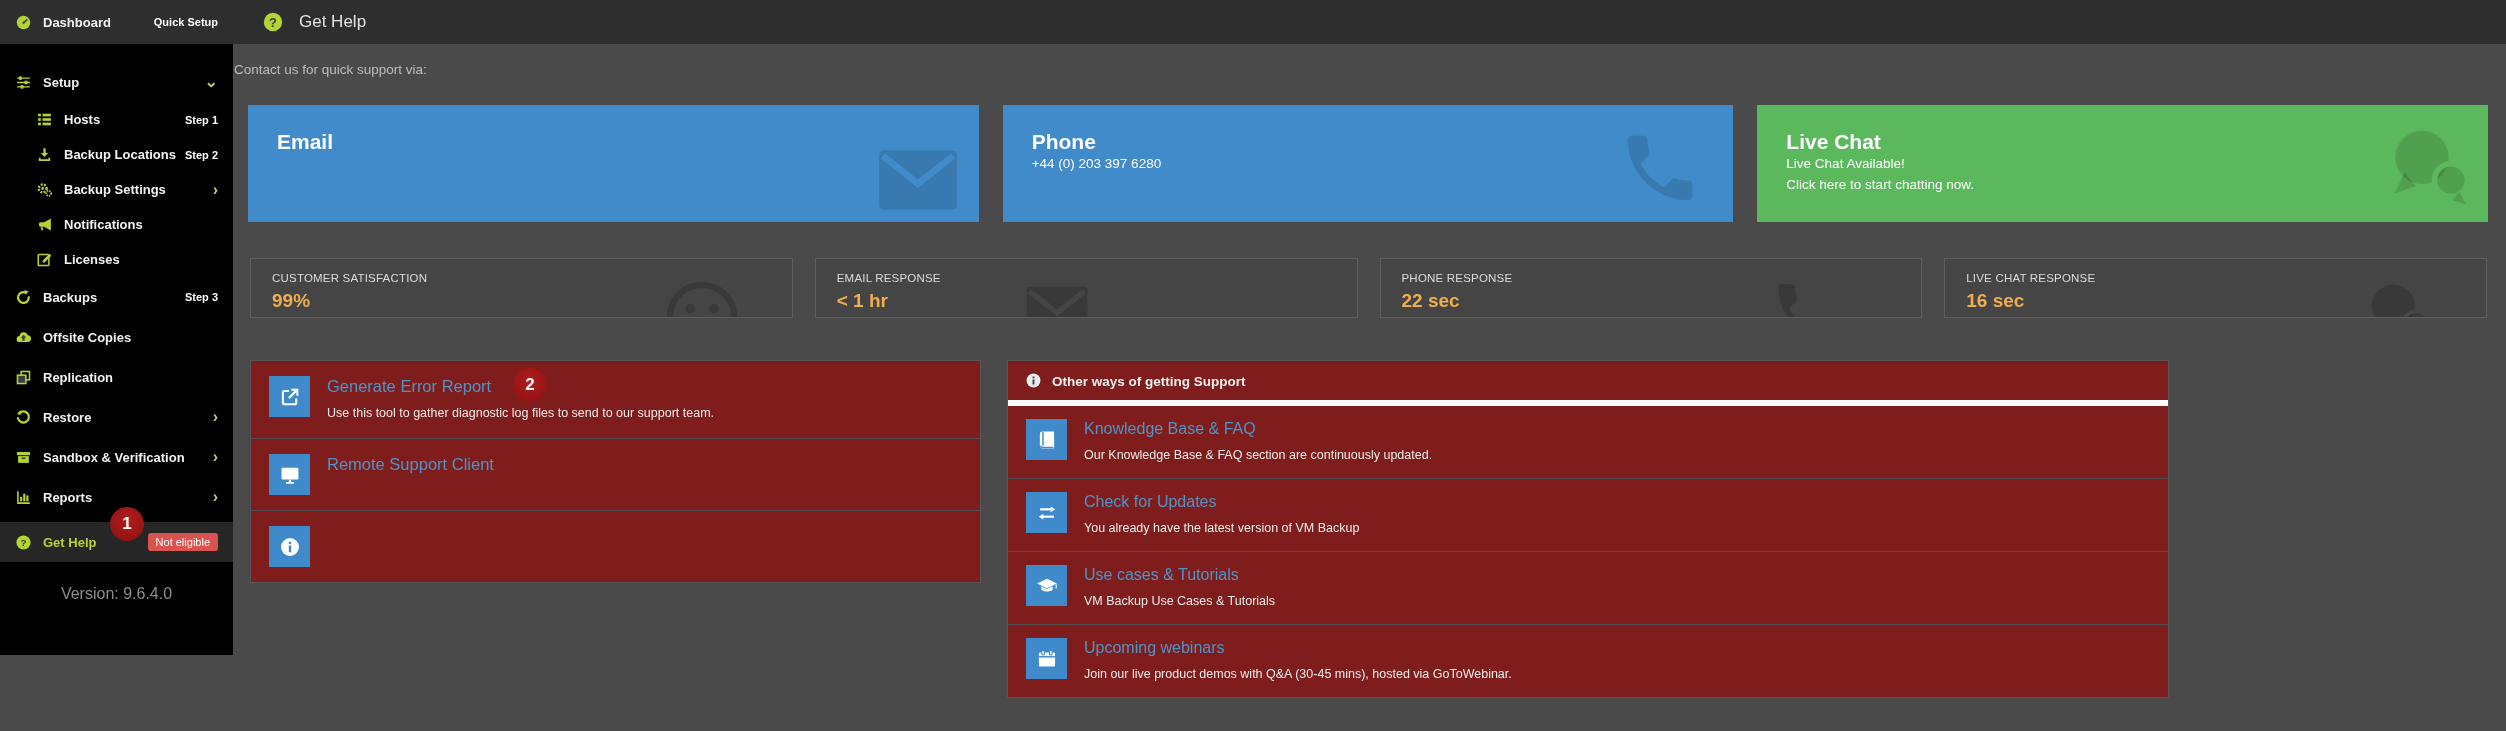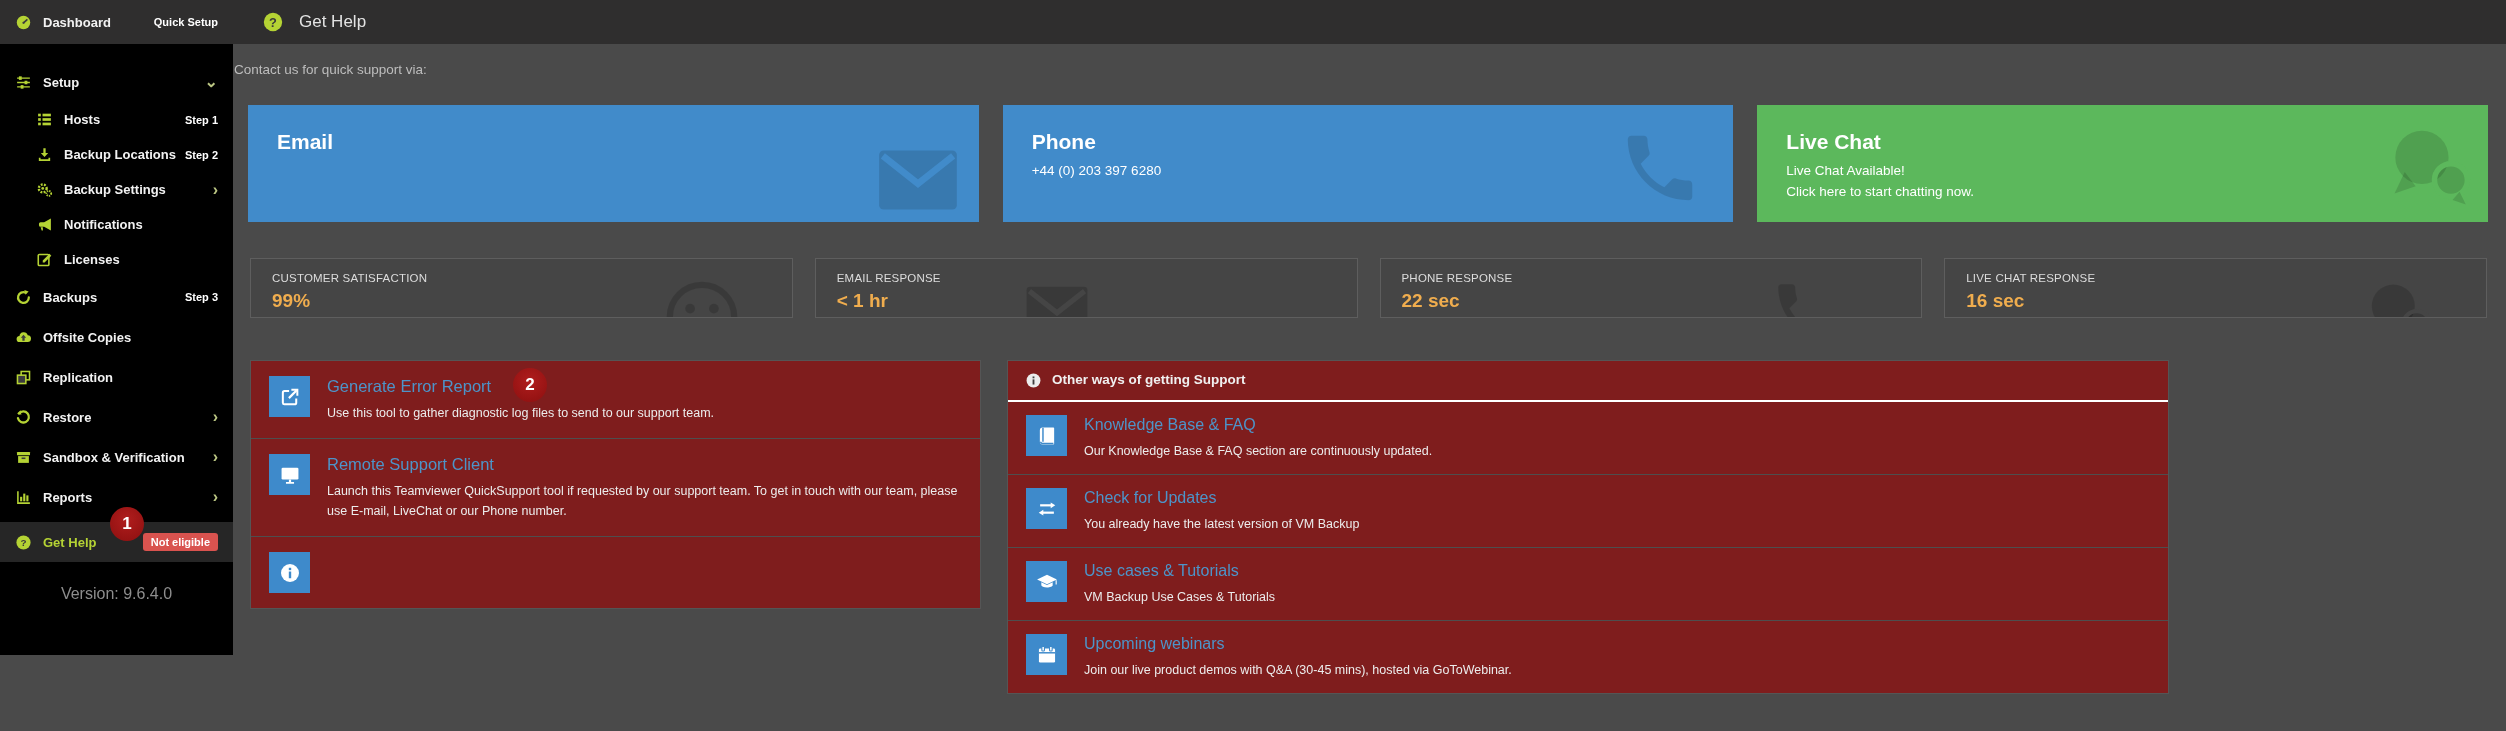--- a/index.html
+++ b/index.html
@@ -15,39 +15,39 @@
   .nav-sub{height:35px;padding-left:36px}
   .nicon{width:17px;height:17px;margin-right:11px;flex:none;color:#b5d334}
   .nicon svg{width:100%;height:100%}
   .nlabel{font-size:13px;font-weight:700;color:#f2f2f2;white-space:nowrap}
   .nright{margin-left:auto;font-size:11px;font-weight:700;color:#fff}
   .chev{margin-left:auto;color:#bcc784;font-size:16px;font-weight:700;line-height:1}
   .chev-r::after{content:"›"}
   .chev-d::after{content:"⌄"}
   .nav-item.gethelp{background:#262626;height:40px;margin-top:5px;position:relative}
   .nlabel.green{color:#b5d334}
-  .badge{margin-left:auto;background:#d9534f;color:#fff;font-size:11px;font-weight:700;
+  .badge{margin-left:auto;background:#d9534f;color:#fff;font-size:11px;font-weight:400;
          padding:3px 8px;border-radius:3px;white-space:nowrap}
   .version{margin-top:23px;text-align:center;color:#8d8d8d;font-size:16px}
 
   
   .topbar{position:absolute;left:233px;right:0;top:0;height:44px;background:#2f2e2e;
           display:flex;align-items:center;gap:15px;padding-left:29px}
   .hicon{width:22px;height:22px;color:#b5d334}
   .hicon svg{width:100%;height:100%}
   .htitle{font-size:17px;color:#e3e3e3}
 
   
   .intro{position:absolute;left:234px;top:62px;font-size:13.5px;color:#bdbdbd}
 
   .cards-row{position:absolute;left:248px;top:105px;width:2240px;height:117px;display:flex;gap:24px}
   .ccard{flex:1;position:relative;overflow:hidden;padding:25px 0 0 29px;cursor:pointer;box-sizing:border-box}
   .ccard.blue{background:#418bca;--cut:#418bca}
   .ccard.greenc{background:#5cb85c;--cut:#5cb85c}
-  .ctitle{font-size:21px;font-weight:700;margin-bottom:7px}
+  .ctitle{font-size:21px;font-weight:700;}
   .csub{font-size:13.5px;line-height:1.55}
   .cicon{position:absolute;color:rgba(0,0,0,.13)}
   .cicon svg{width:100%;height:100%}
   .cicon.env{right:14px;top:38px;width:94px;height:74px}
   .cicon.ph{right:30px;top:20px;width:86px;height:86px}
   .cicon.ch{right:10px;top:14px;width:98px;height:94px}
 
   .stats-row{position:absolute;left:250px;top:258px;width:2237px;height:60px;display:flex;gap:22px}
   .stat{flex:1;background:#454545;border:1px solid #5e5e5e;position:relative;overflow:hidden;
         padding:13px 0 0 21px;box-sizing:border-box;--cut:#454545}
@@ -65,21 +65,21 @@
   .support-panel{left:1007px;top:360px;width:1162px}
   .item{display:flex;gap:17px;padding:15px 18px;border-top:1px solid #4e4e4e;cursor:pointer;align-items:flex-start}
   .item.first{border-top:none}
   .tbox{width:41px;height:41px;background:#3e8acb;color:#fff;--cut:#3e8acb;
         display:flex;align-items:center;justify-content:center;flex:none}
   .tbox svg{width:22px;height:22px}
   .ttitle{font-size:16.5px;color:#4d94c9;margin:1px 0 7px}
   .tdesc{font-size:12.5px;color:#ececec;line-height:1.6;max-width:660px}
   .support-panel .item{padding:13px 18px}
   .support-panel .ttitle{font-size:16px}
-  .sup-header{display:flex;align-items:flex-start;gap:10px;padding:11px 17px;border-bottom:2px solid #ffffff}
+  .sup-header{display:flex;align-items:flex-end;gap:10px;padding:11px 17px;border-bottom:6px solid #ffffff}
   .sup-header .ic{width:17px;height:17px;color:#ececec;--cut:#3e3e3e}
   .sup-header .ic svg{width:100%;height:100%}
   .sup-title{font-size:13.5px;font-weight:700;color:#f0f0f0}
 
   
   .marker{position:absolute;z-index:9;width:34px;height:34px;border-radius:50%;
           background:radial-gradient(circle at 50% 38%,#b01d1d,#8c0f0f);
           display:flex;align-items:center;justify-content:center;font-size:17px;font-weight:700;color:#fff}
   #m1{left:110px;top:507px}
   #m2{left:513px;top:368px}
@@ -441,21 +441,20 @@
     </div>
   </div>
   <div class="item">
     <span class="tbox">
         <svg>
           <use href="#i-monitor"></use>
         </svg>
       </span>
     <div>
       <div class="ttitle">Remote Support Client</div>
-      <div class="tdesc">Launch this Teamviewer QuickSupport tool if requested by our support team. To get in touch with our team, please use E-mail, LiveChat or our Phone number.</div>
     </div>
   </div>
   <div class="item">
     <span class="tbox">
         <svg style="--cut:#3e8acb">
           <use href="#i-info"></use>
         </svg>
       </span>
   </div>
 </div>

